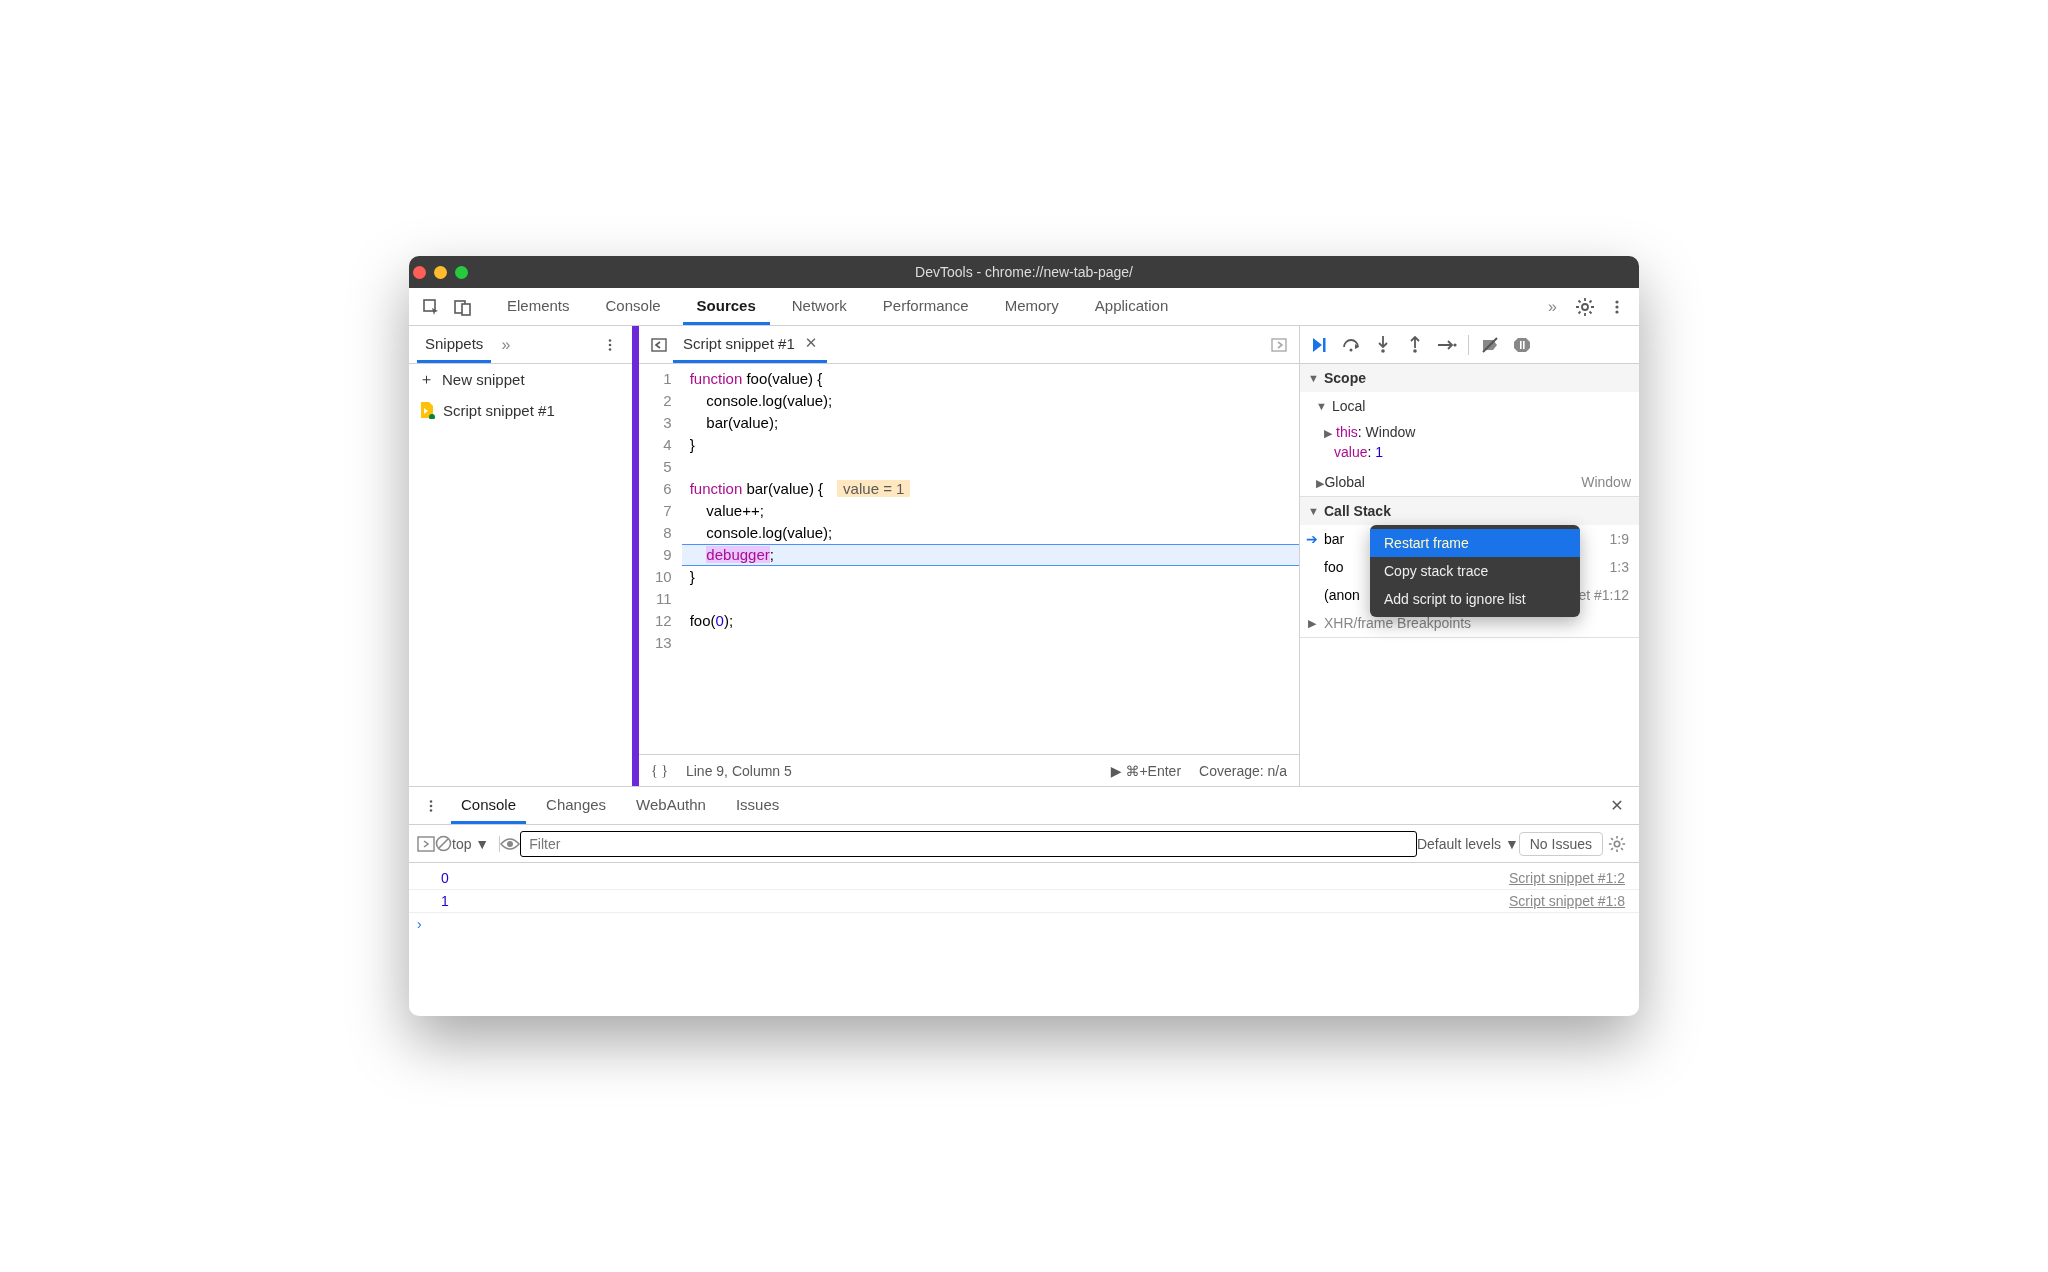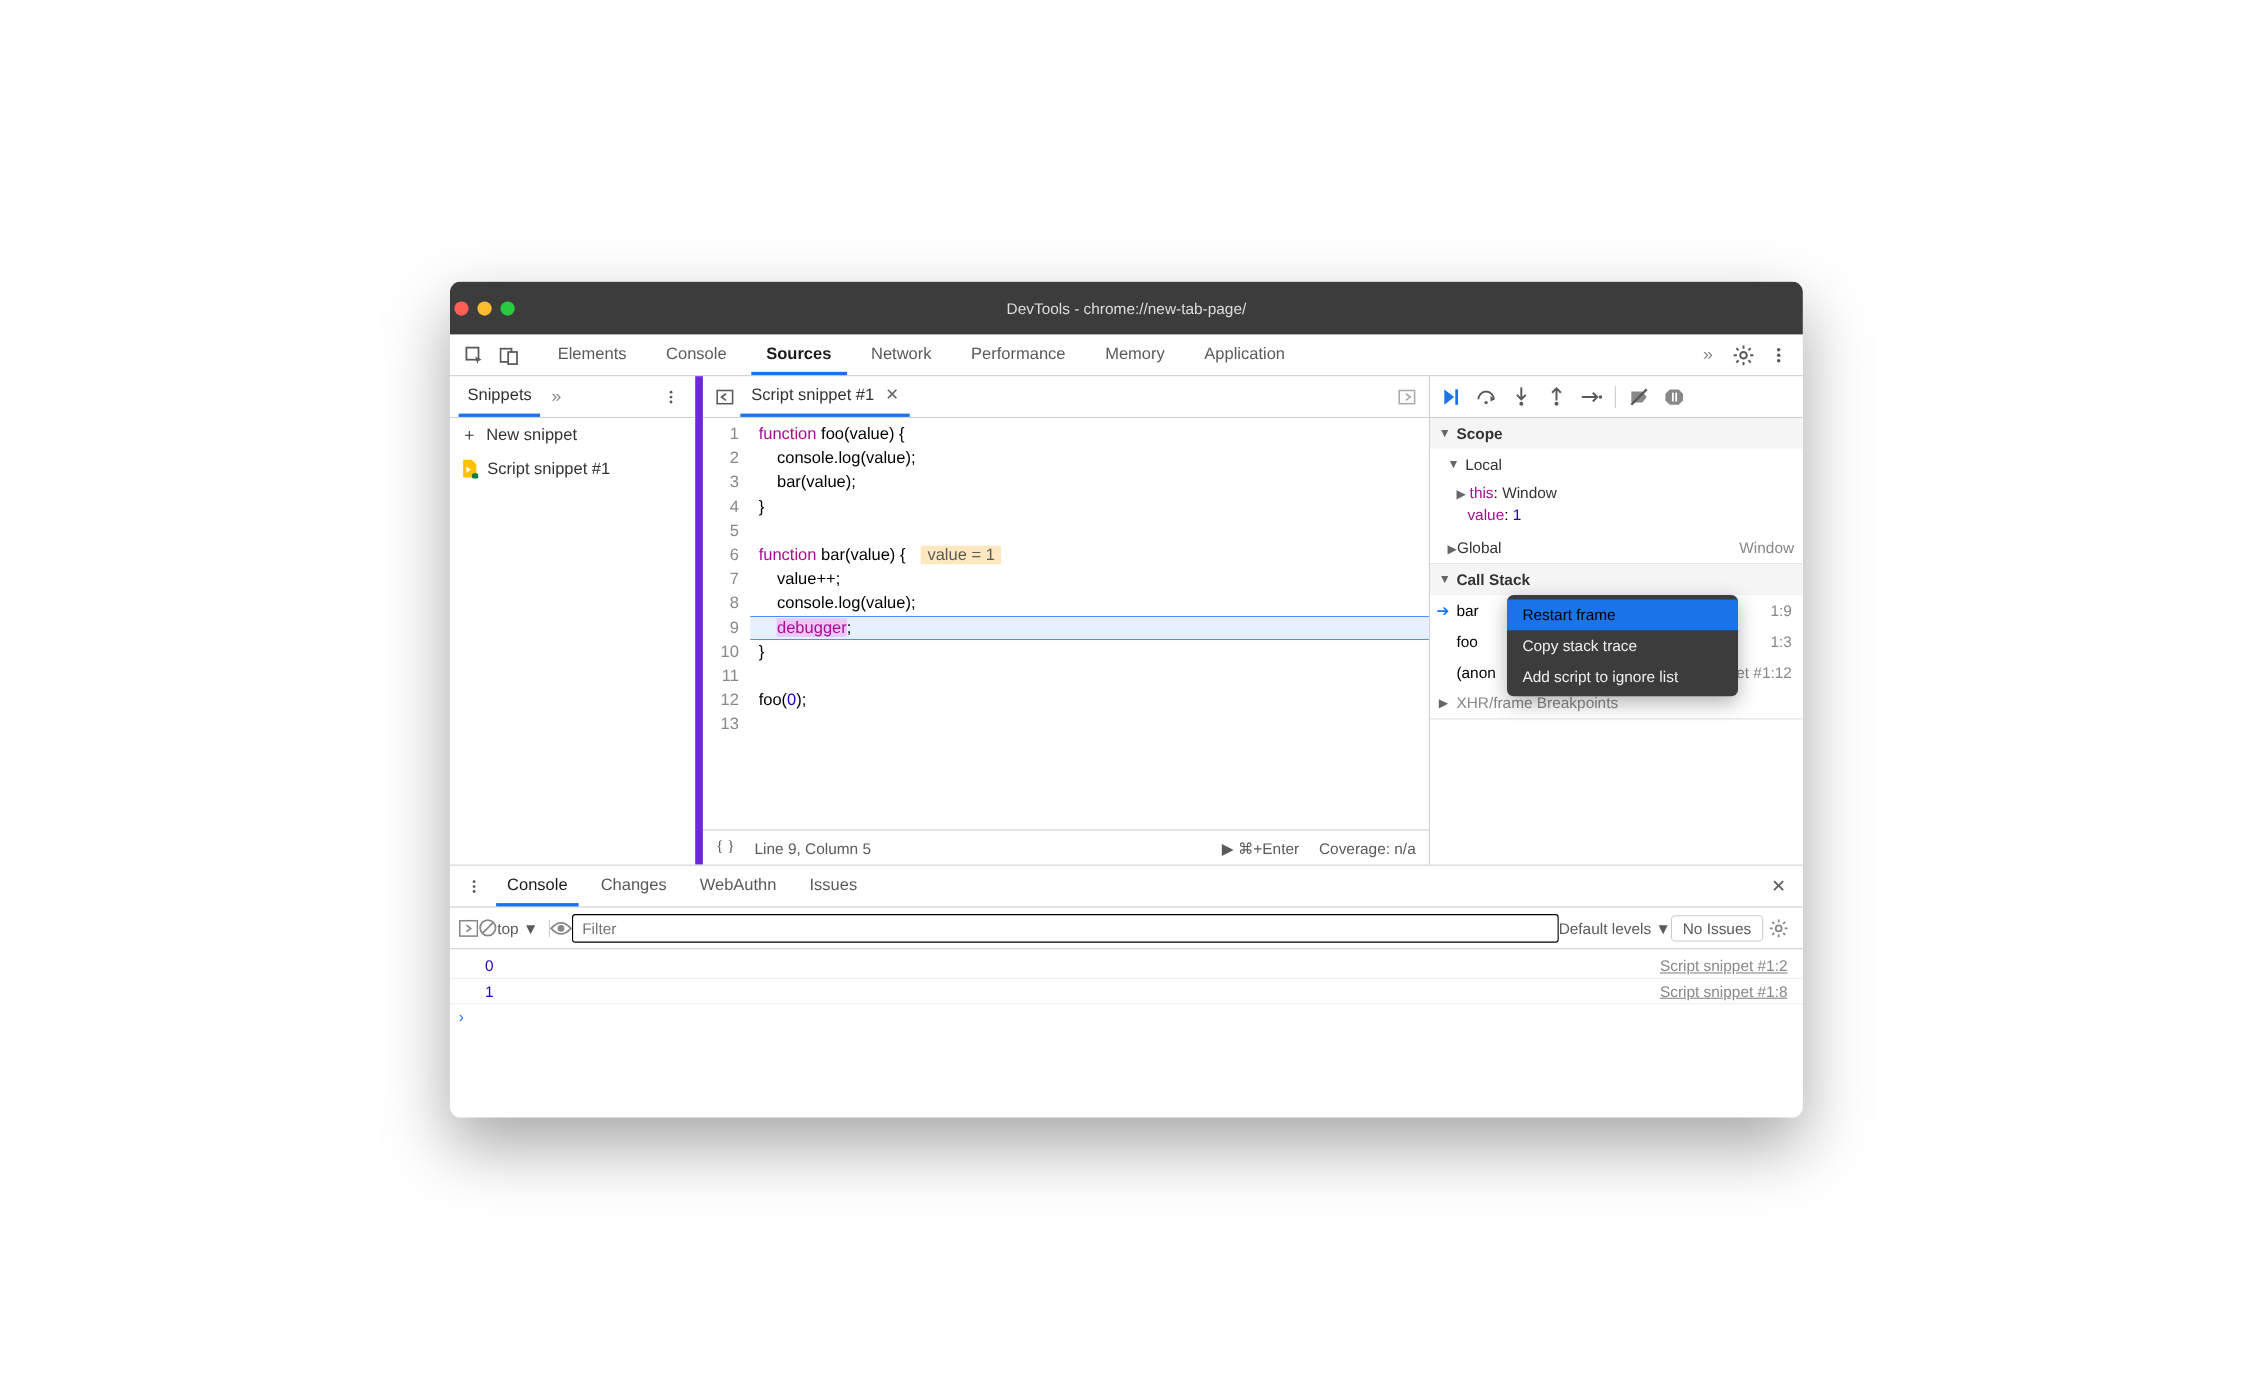--- a/index.html
+++ b/index.html
@@ -1,18 +1,18 @@
 <!DOCTYPE html>
 <html><head>
 <meta charset="utf-8">
 <style>
 * { box-sizing: border-box; margin: 0; padding: 0; font-family: "Helvetica Neue", Arial, sans-serif; }
 body { background: #fff; display: flex; align-items: center; justify-content: center; height: 100vh; }
 .window { width: 1230px; height: 760px; border-radius: 10px; overflow: hidden; box-shadow: 0 25px 60px rgba(0,0,0,0.35); background: #fff; display: flex; flex-direction: column; position: relative; }
-.titlebar { background: #3c3c3c; height: 48px; display: flex; align-items: center; padding: 0 4px; position: relative; }
+.titlebar { background: #3c3c3c; height: 32px; display: flex; align-items: center; padding: 0 4px; position: relative; }
 .traffic { display: flex; gap: 8px; }
 .tl { width: 13px; height: 13px; border-radius: 50%; }
 .tl.red { background: #ff5f56; } .tl.yellow { background: #ffbd2e; } .tl.green { background: #27c93f; }
 .title { position: absolute; left: 0; right: 0; text-align: center; color: #ddd; font-size: 14px; font-weight: 500; }
 
 .toolbar { display: flex; align-items: center; height: 38px; border-bottom: 1px solid #d0d0d0; padding: 0 8px; gap: 4px; }
 .tb-btn { width: 28px; height: 28px; display: flex; align-items: center; justify-content: center; cursor: pointer; color: #5a5a5a; }
 .tabs { display: flex; gap: 8px; margin-left: 12px; flex: 1; }
 .tab { padding: 8px 14px; color: #5a5a5a; font-size: 15px; cursor: pointer; }
 .tab.active { color: #1a1a1a; border-bottom: 3px solid #1a73e8; font-weight: 700; }
@@ -51,21 +51,21 @@
 .scope-row { padding: 2px 4px; }
 .prop { color: #aa0d91; } .val { color: #1c00cf; } .obj { color: #333; }
 .cs-row { display: flex; align-items: center; justify-content: space-between; padding: 6px 10px 6px 24px; cursor: pointer; }
 .cs-row .loc { color: #888; }
 .cs-row.sel { font-weight: 500; }
 .arrow-cur { position: absolute; left: 6px; color: #1a73e8; }
 .global-row { display: flex; justify-content: space-between; padding-right: 8px; }
 
 .ctx-menu { position: absolute; background: #3c3c3c; border-radius: 6px; padding: 4px 0; box-shadow: 0 6px 18px rgba(0,0,0,.3); z-index: 100; min-width: 210px; }
 .ctx-item { padding: 6px 14px; color: #eee; font-size: 14px; cursor: pointer; }
-.ctx-item.sel { background: #1a73e8; color: #000000; }
+.ctx-item.sel { background: #1a73e8; color: #fef9c3; }
 
 .drawer { border-top: 1px solid #d0d0d0; display: flex; flex-direction: column; height: 230px; }
 .dr-tabs { display: flex; align-items: center; height: 38px; border-bottom: 1px solid #d0d0d0; padding: 0 8px; gap: 6px; }
 .dr-tab { padding: 8px 10px; color: #5a5a5a; font-size: 15px; cursor: pointer; }
 .dr-tab.active { color: #1a1a1a; border-bottom: 3px solid #1a73e8; font-weight: 500; }
 .dr-toolbar { display: flex; align-items: center; height: 38px; border-bottom: 1px solid #d0d0d0; padding: 0 8px; font-size: 14px; color: #5a5a5a; }
 .filter { flex: 1; height: 26px; border: 1px solid #000000; border-radius: 3px; padding: 0 8px; font-size: 14px; }
 .pill { border: 1px solid #ccc; border-radius: 4px; padding: 3px 10px; background: #fff; cursor: pointer; }
 .cons-body { flex: 1; padding: 4px 0; font-family: Menlo, monospace; font-size: 14px; overflow: auto; }
 .cons-row { display: flex; justify-content: space-between; padding: 3px 14px; }

